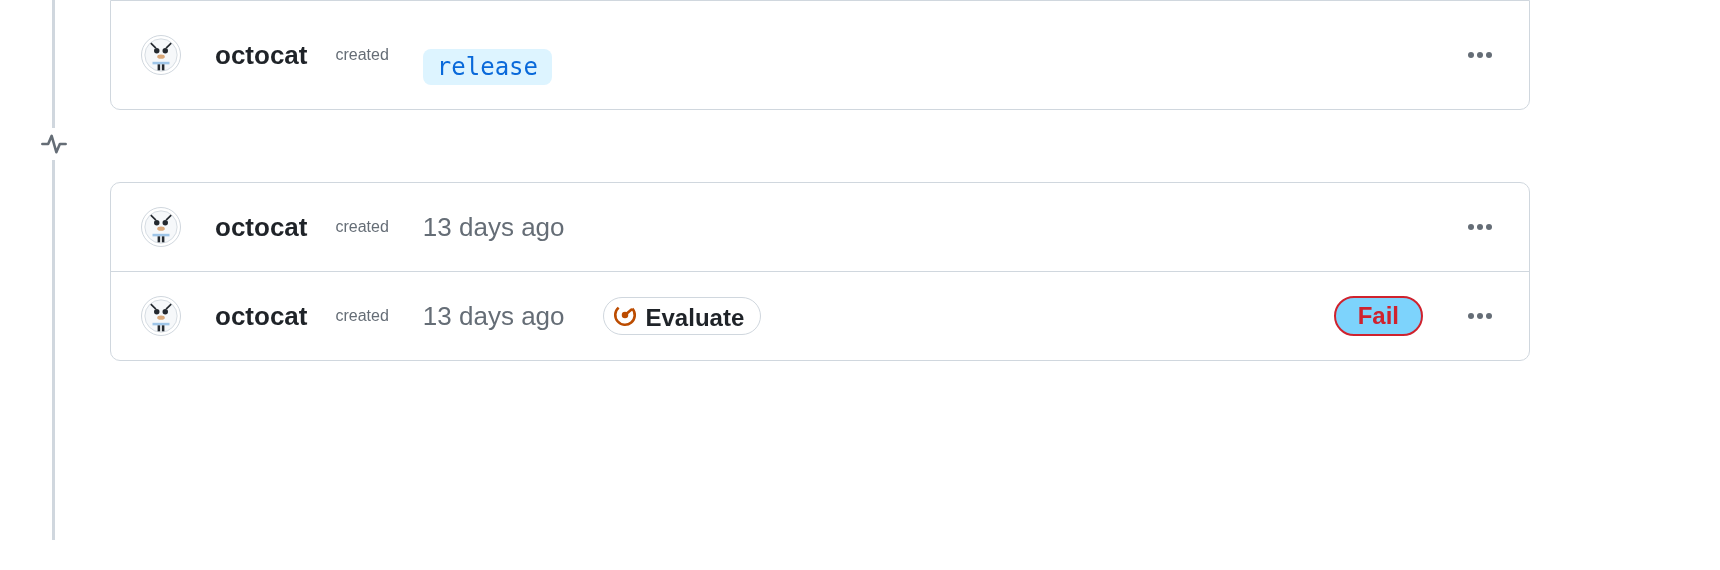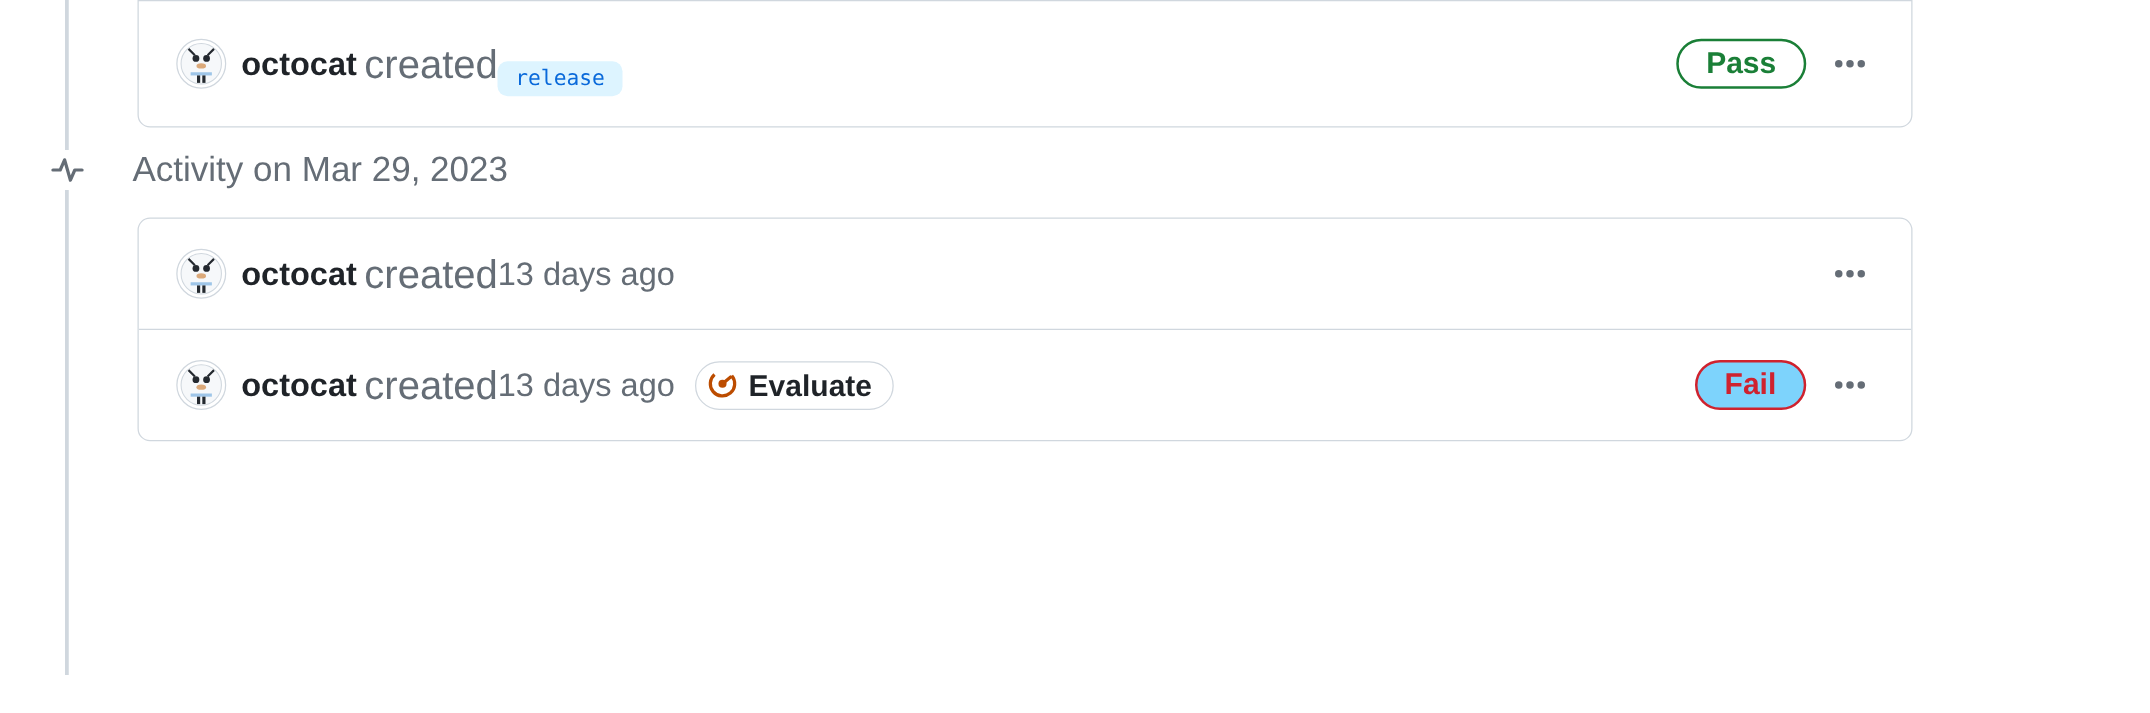--- a/index.html
+++ b/index.html
@@ -56,21 +56,21 @@
   }
   .card-group.top {
     border-top-left-radius: 0;
     border-top-right-radius: 0;
     border-top: 1px solid #d0d7de;
   }
   .activity-row {
     display: flex;
     align-items: center;
     padding: 24px 30px;
-    gap: 0;
+    gap: 22px;
   }
   .activity-row + .activity-row {
     border-top: 1px solid #d0d7de;
   }
   .avatar {
     width: 40px;
     height: 40px;
     border-radius: 50%;
     background: #fff;
     border: 1px solid #d0d7de;
@@ -81,26 +81,27 @@
     flex-shrink: 0;
     overflow: hidden;
   }
   .username {
     font-size: 26px;
     font-weight: 600;
     color: #1f2328;
     margin-right: 6px;
   }
   .action {
-    font-size: 32px;
-    color: #656d76;
+    font-size: 16px;
+    color: #656d76;
+    margin-right: 12px;
   }
   .tag {
     font-family: ui-monospace, SFMono-Regular, "SF Mono", Menlo, Consolas, monospace;
-    font-size: 17px;
+    font-size: 24px;
     background: #ddf4ff;
     color: #0969da;
     padding: 4px 14px;
     border-radius: 8px;
     margin-right: 14px;
     margin-top: 24px;
   }
   .time {
     font-size: 26px;
     color: #656d76;
@@ -158,38 +159,36 @@
           <path d="M8 6 Q12 10 14 12 M32 6 Q28 10 26 12" stroke="#24292f" stroke-width="2" fill="none"></path>
           <rect x="10" y="28" width="20" height="3" fill="#9ec5e8"></rect>
           <rect x="16" y="31" width="3" height="7" fill="#24292f"></rect>
           <rect x="21" y="31" width="3" height="7" fill="#24292f"></rect>
         </svg>
       </span>
       <span class="username">octocat</span>
       <span class="action">created</span>
       <span class="tag">release</span>
       <span class="spacer"></span>
-      <span class="status-badge status-pass">Pass</span>
       <span class="kebab">
         <svg width="26" height="8" viewBox="0 0 26 8">
             <circle cx="4" cy="4" r="3" fill="#656d76"></circle>
             <circle cx="13" cy="4" r="3" fill="#656d76"></circle>
             <circle cx="22" cy="4" r="3" fill="#656d76"></circle>
           </svg>
       </span>
     </div>
   </div>
 
   <div class="section-header">
     <span class="section-icon-wrap">
       <svg width="28" height="28" viewBox="0 0 24 24" fill="none" stroke="#656d76" stroke-width="2.2" stroke-linecap="round" stroke-linejoin="round">
         <polyline points="2 12 7 12 10 5 14 19 17 12 22 12"></polyline>
       </svg>
     </span>
-    <span class="section-title">Activity on Mar 29, 2023</span>
   </div>
 
   <div class="card-group">
     <div class="activity-row">
       <span class="avatar">
         <svg width="34" height="34" viewBox="0 0 40 40">
           <circle cx="20" cy="20" r="19" fill="#f6f8fa" stroke="#d0d7de"></circle>
           <circle cx="15" cy="15" r="3.2" fill="#24292f"></circle>
           <circle cx="25" cy="15" r="3.2" fill="#24292f"></circle>
           <ellipse cx="20" cy="22" rx="4.5" ry="2.5" fill="#dba97a"></ellipse>

